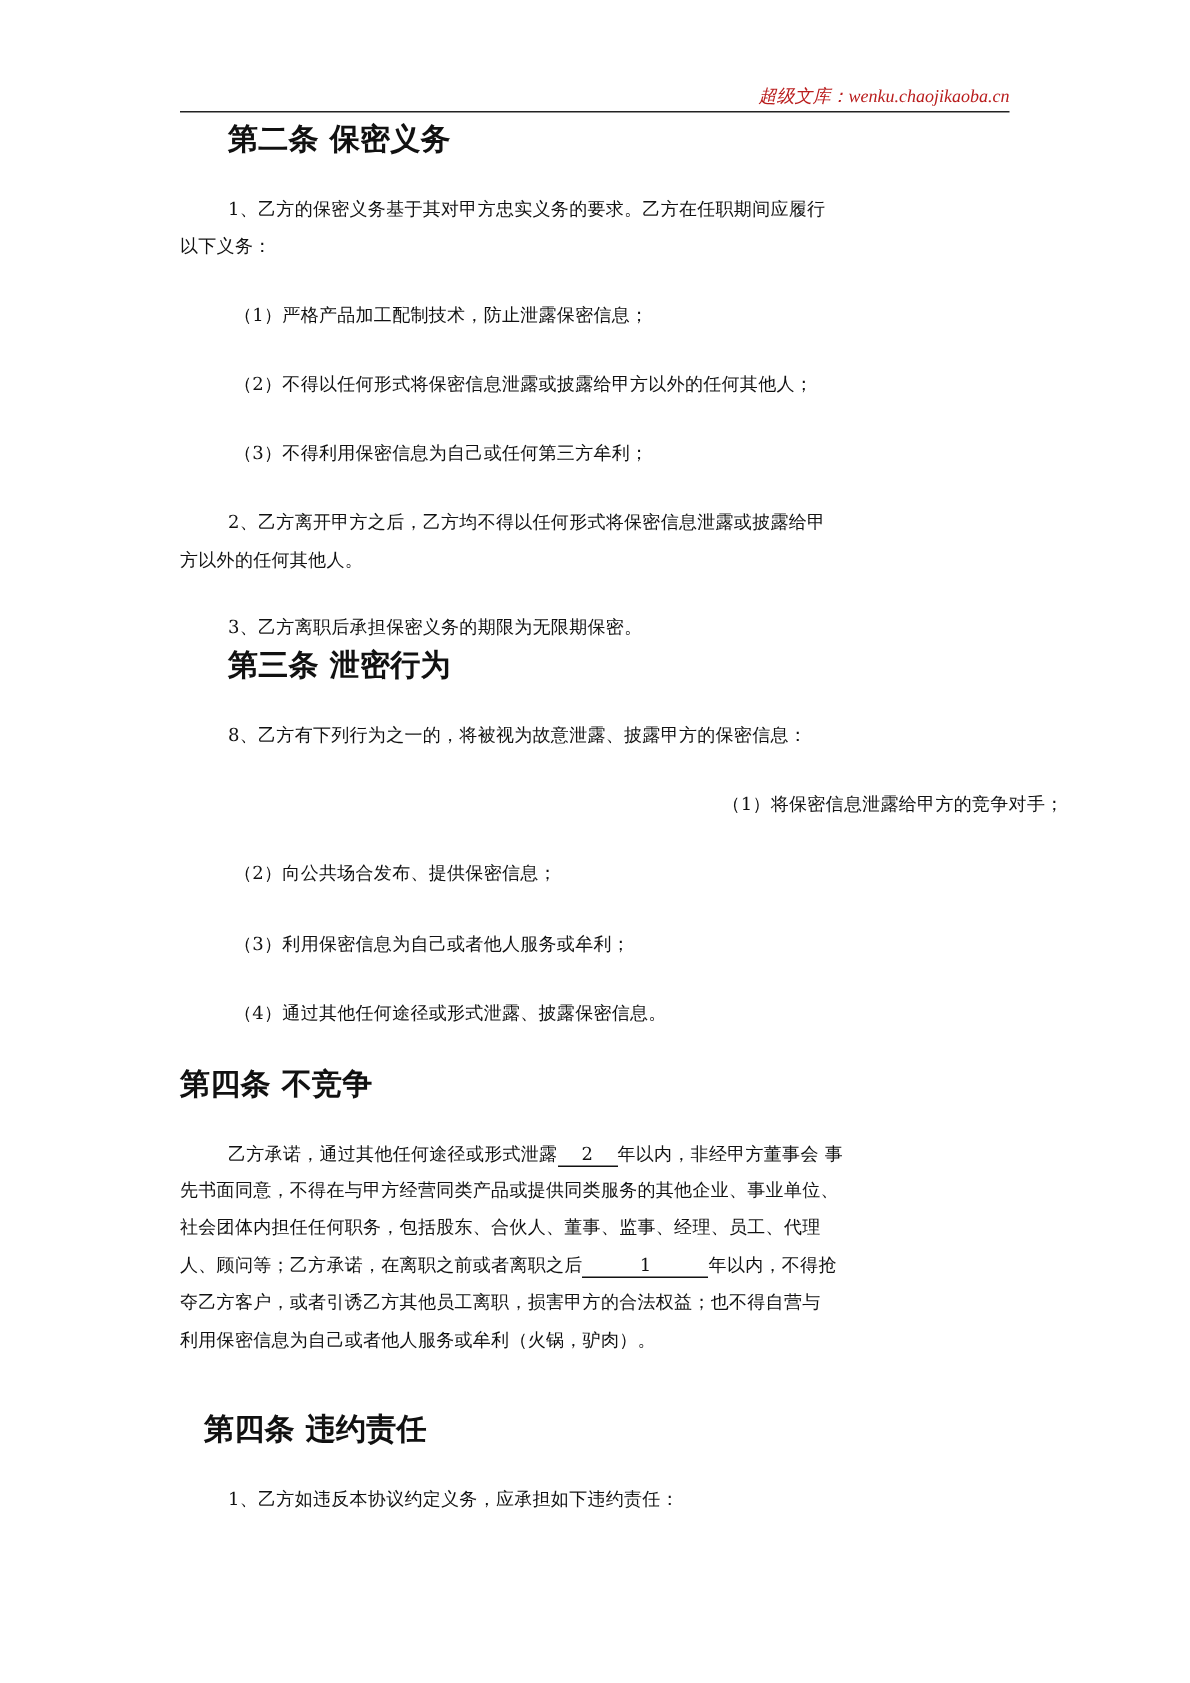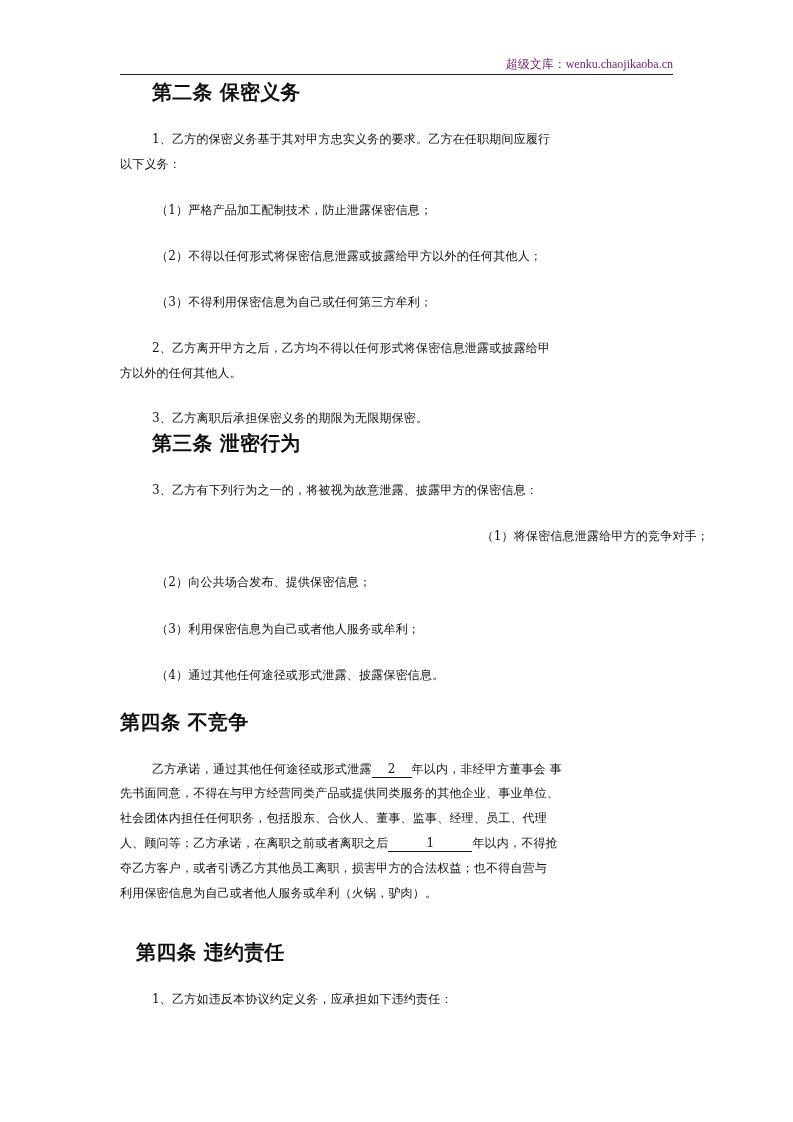--- a/index.html
+++ b/index.html
@@ -1,21 +1,21 @@
 <!DOCTYPE html>
 <html><head>
   <meta charset="utf-8">
   <style>
     html, body { margin: 0; padding: 0; background: #ffffff; }
     body { width: 793px; height: 1122px; position: relative; overflow: hidden;
            font-family: "DejaVu Serif", "Liberation Serif", serif; color: #111; }
     .header { position: absolute; left: 120px; top: 52px; width: 553px; height: 22px;
               border-bottom: 1px solid #222; }
-    .header-text { position: absolute; right: 0; top: 4px; font-size: 12px; color: #701a75;
-                   font-family: "Liberation Serif", "DejaVu Serif", serif; }
+    .header-text { position: absolute; right: 0; top: 4px; font-size: 12px; color: #b91c1c;
+                   font-family: "Liberation Serif", "DejaVu Serif", serif; font-style: italic; }
     .line { position: absolute; left: 120px; width: 553px; font-size: 12px; line-height: 20px;
             white-space: nowrap; letter-spacing: 0.2px; }
     .indent { padding-left: 32px; }
     .sub-indent { padding-left: 36px; }
     .heading { font-family: "DejaVu Sans", "Liberation Sans", sans-serif; font-weight: bold;
                font-size: 20px; }
     .ul { display: inline-block; border-bottom: 1px solid #111; text-align: center; line-height: 16px; }
   </style>
 </head>
 <body>
@@ -31,21 +31,21 @@
   <div class="line sub-indent" style="top:200px;">（1）严格产品加工配制技术，防止泄露保密信息；</div>
   <div class="line sub-indent" style="top:246px;">（2）不得以任何形式将保密信息泄露或披露给甲方以外的任何其他人；</div>
   <div class="line sub-indent" style="top:292px;">（3）不得利用保密信息为自己或任何第三方牟利；</div>
   <div class="line indent" style="top:338px;">2、乙方离开甲方之后，乙方均不得以任何形式将保密信息泄露或披露给甲</div>
   <div class="line" style="top:363px;">方以外的任何其他人。</div>
   <div class="line indent" style="top:408px;">3、乙方离职后承担保密义务的期限为无限期保密。</div>
 </div>
 
 <div>
   <div class="line heading indent" style="top:433px;">第三条  泄密行为</div>
-  <div class="line indent" style="top:480px;">3、乙方有下列行为之一的，将被视为故意泄露、披露甲方的保密信息：</div>
+  <div class="line indent" style="top:480px;">8、乙方有下列行为之一的，将被视为故意泄露、披露甲方的保密信息：</div>
   <div class="line sub-indent" style="top:526px;text-align:right;">（1）将保密信息泄露给甲方的竞争对手；</div>
   <div class="line sub-indent" style="top:572px;">（2）向公共场合发布、提供保密信息；</div>
   <div class="line sub-indent" style="top:619px;">（3）利用保密信息为自己或者他人服务或牟利；</div>
   <div class="line sub-indent" style="top:665px;">（4）通过其他任何途径或形式泄露、披露保密信息。</div>
 </div>
 
 <div>
   <div class="line heading" style="top:712px;">第四条  不竞争</div>
   <div class="line indent" style="top:759px;">
     <span>乙方承诺，通过其他任何途径或形式泄露</span><span class="ul" style="width:40px;">2</span><span>年以内，非经甲方董事会  事</span>

